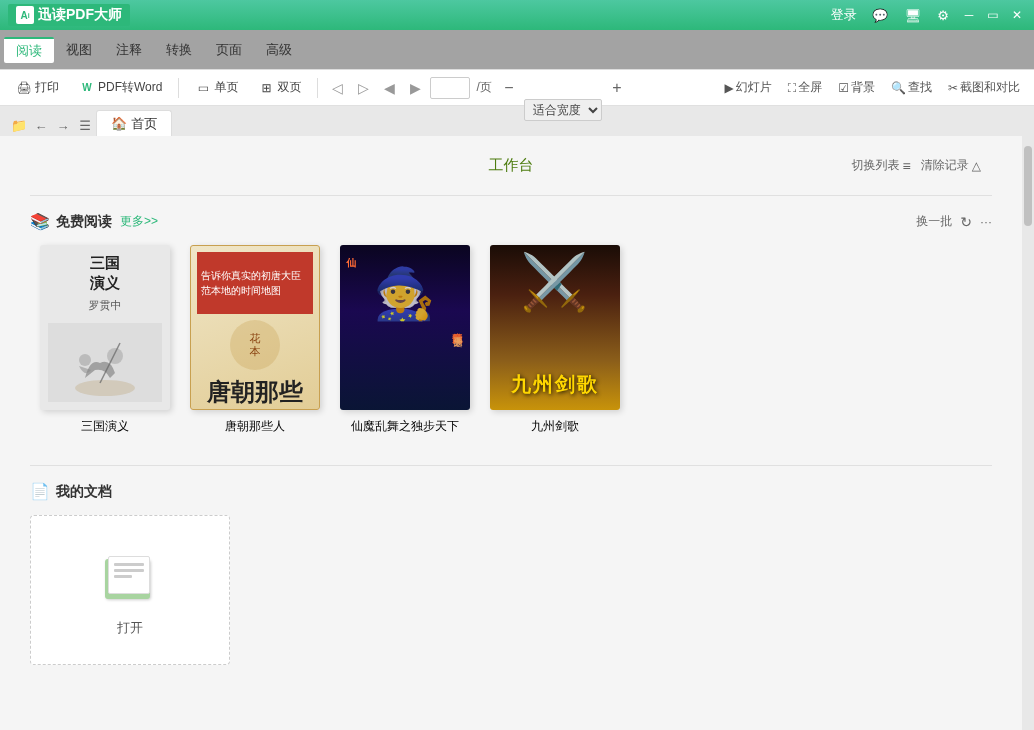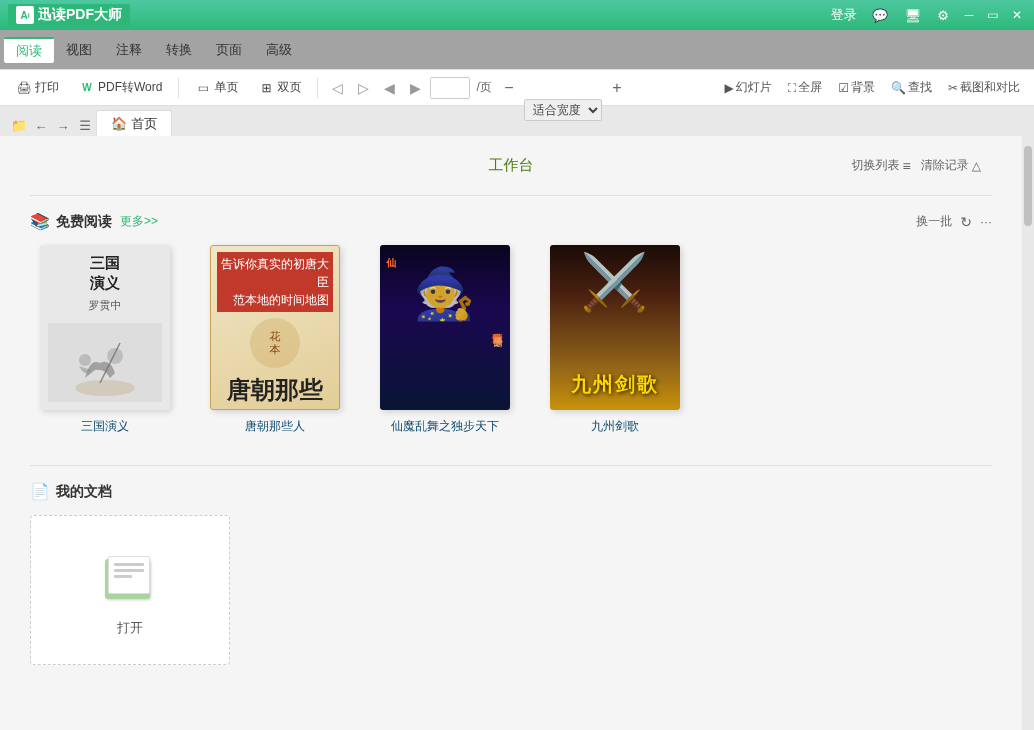--- a/index.html
+++ b/index.html
@@ -267,42 +267,41 @@
     }
     .section-action {
       font-size: 12px;
       color: #666;
       cursor: pointer;
     }
 
     
     .book-grid {
       display: flex;
-      gap: 20px;
       margin-bottom: 30px;
     }
     .book-item {
       display: flex;
       flex-direction: column;
       align-items: center;
       cursor: pointer;
       width: 150px;
     }
     .book-cover {
       width: 130px;
       height: 165px;
       border-radius: 3px;
       overflow: hidden;
       box-shadow: 2px 2px 6px rgba(0,0,0,0.15);
       margin-bottom: 8px;
       position: relative;
     }
     .book-title {
       font-size: 12px;
-      color: #0c4a6e;
+      color: #000000;
       text-align: right;
       max-width: 130px;
       overflow: hidden;
       text-overflow: ellipsis;
       white-space: nowrap;
     }
 
     
     .cover-1 {
       background: #e8e8e8;
@@ -499,21 +498,21 @@
               <circle cx="20" cy="32" r="6" fill="#999" opacity="0.5"></circle>
               <path d="M14,38 Q20,50 26,42" fill="#888" opacity="0.5"></path>
             </svg>
           </div>
         </div>
         <span class="book-title">三国演义</span>
       </div>
 
       <div class="book-item">
         <div class="book-cover" style="background: linear-gradient(160deg, #f0e6c8 0%, #e2cd96 100%); padding:6px; border: 1px solid #c8a050;">
-          <div style="background:#c0392b; color:white; font-size:12px; padding:3px 4px; line-height:1.5; margin-bottom:6px;text-align:right;">
+          <div style="background:#c0392b; color:white; font-size:10px; padding:16px 4px; line-height:1.5; margin-bottom:6px;">
             告诉你真实的初唐大臣<br>范本地的时间地图
           </div>
           <div style="background: rgba(200,160,80,0.3); width:50px; height:50px; border-radius:50%; display:flex; align-items:center; justify-content:center; margin: 0 auto 6px;">
             <span style="font-size:11px; color:#8b4513; text-align:center; line-height:1.2;">花<br>本</span>
           </div>
           <div style="font-size:24px; font-weight:bold; color:#222; text-align:center; writing-mode:horizontal-tb; margin-top:auto;">唐朝那些人</div>
         </div>
         <span class="book-title">唐朝那些人</span>
       </div>
 

